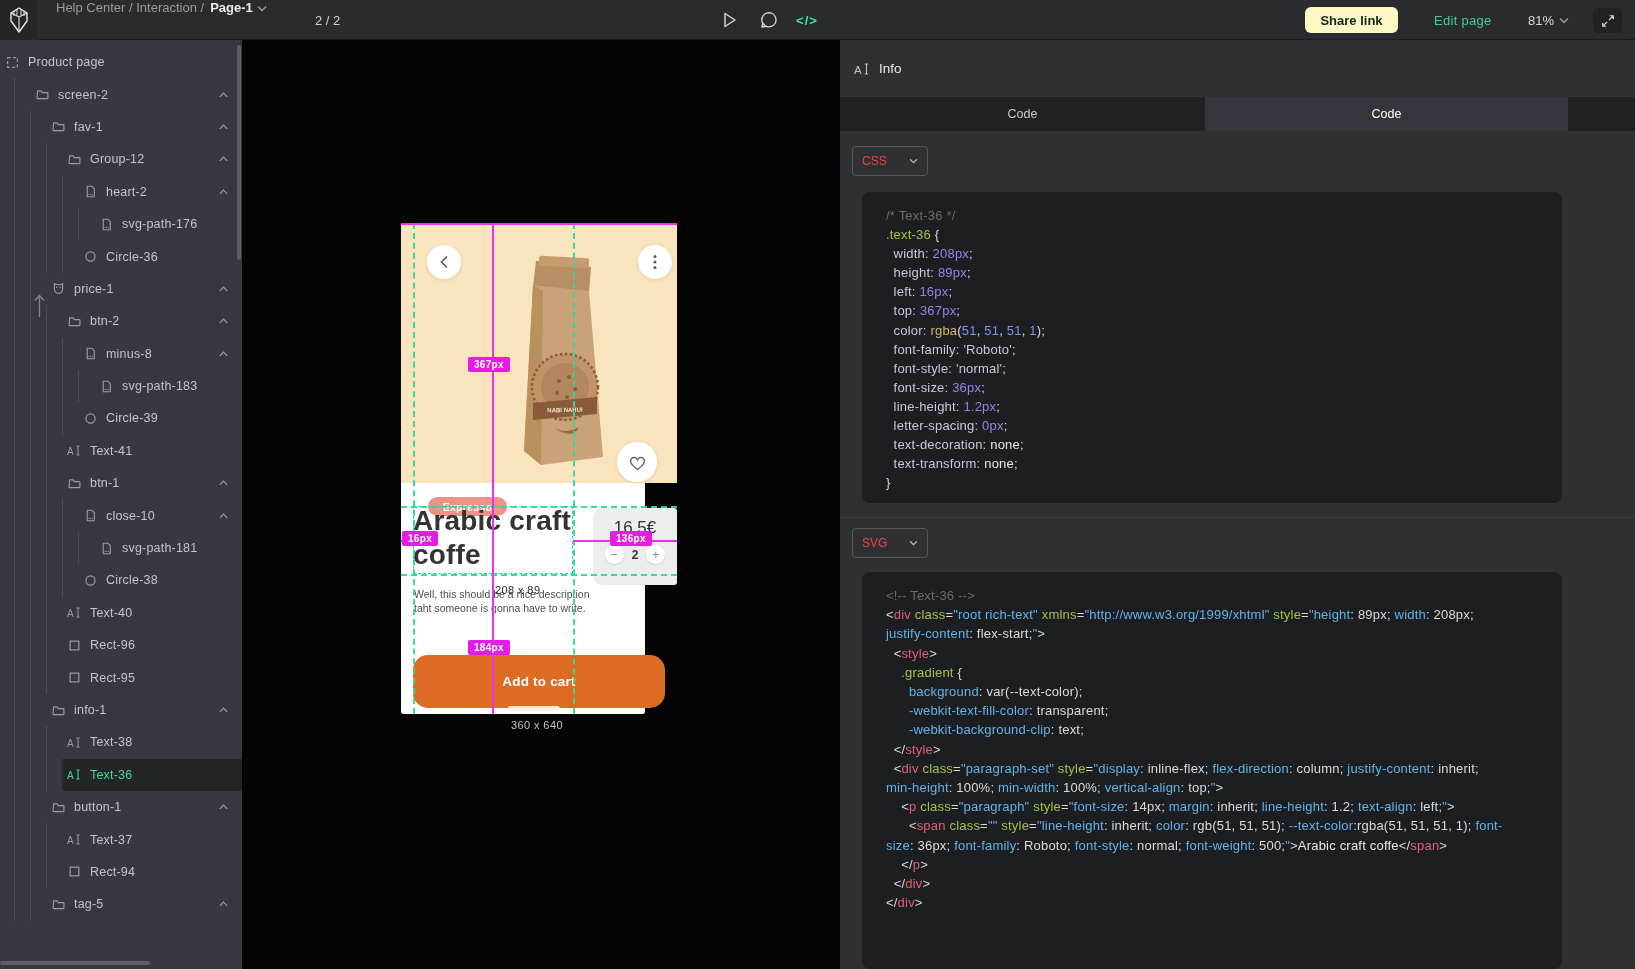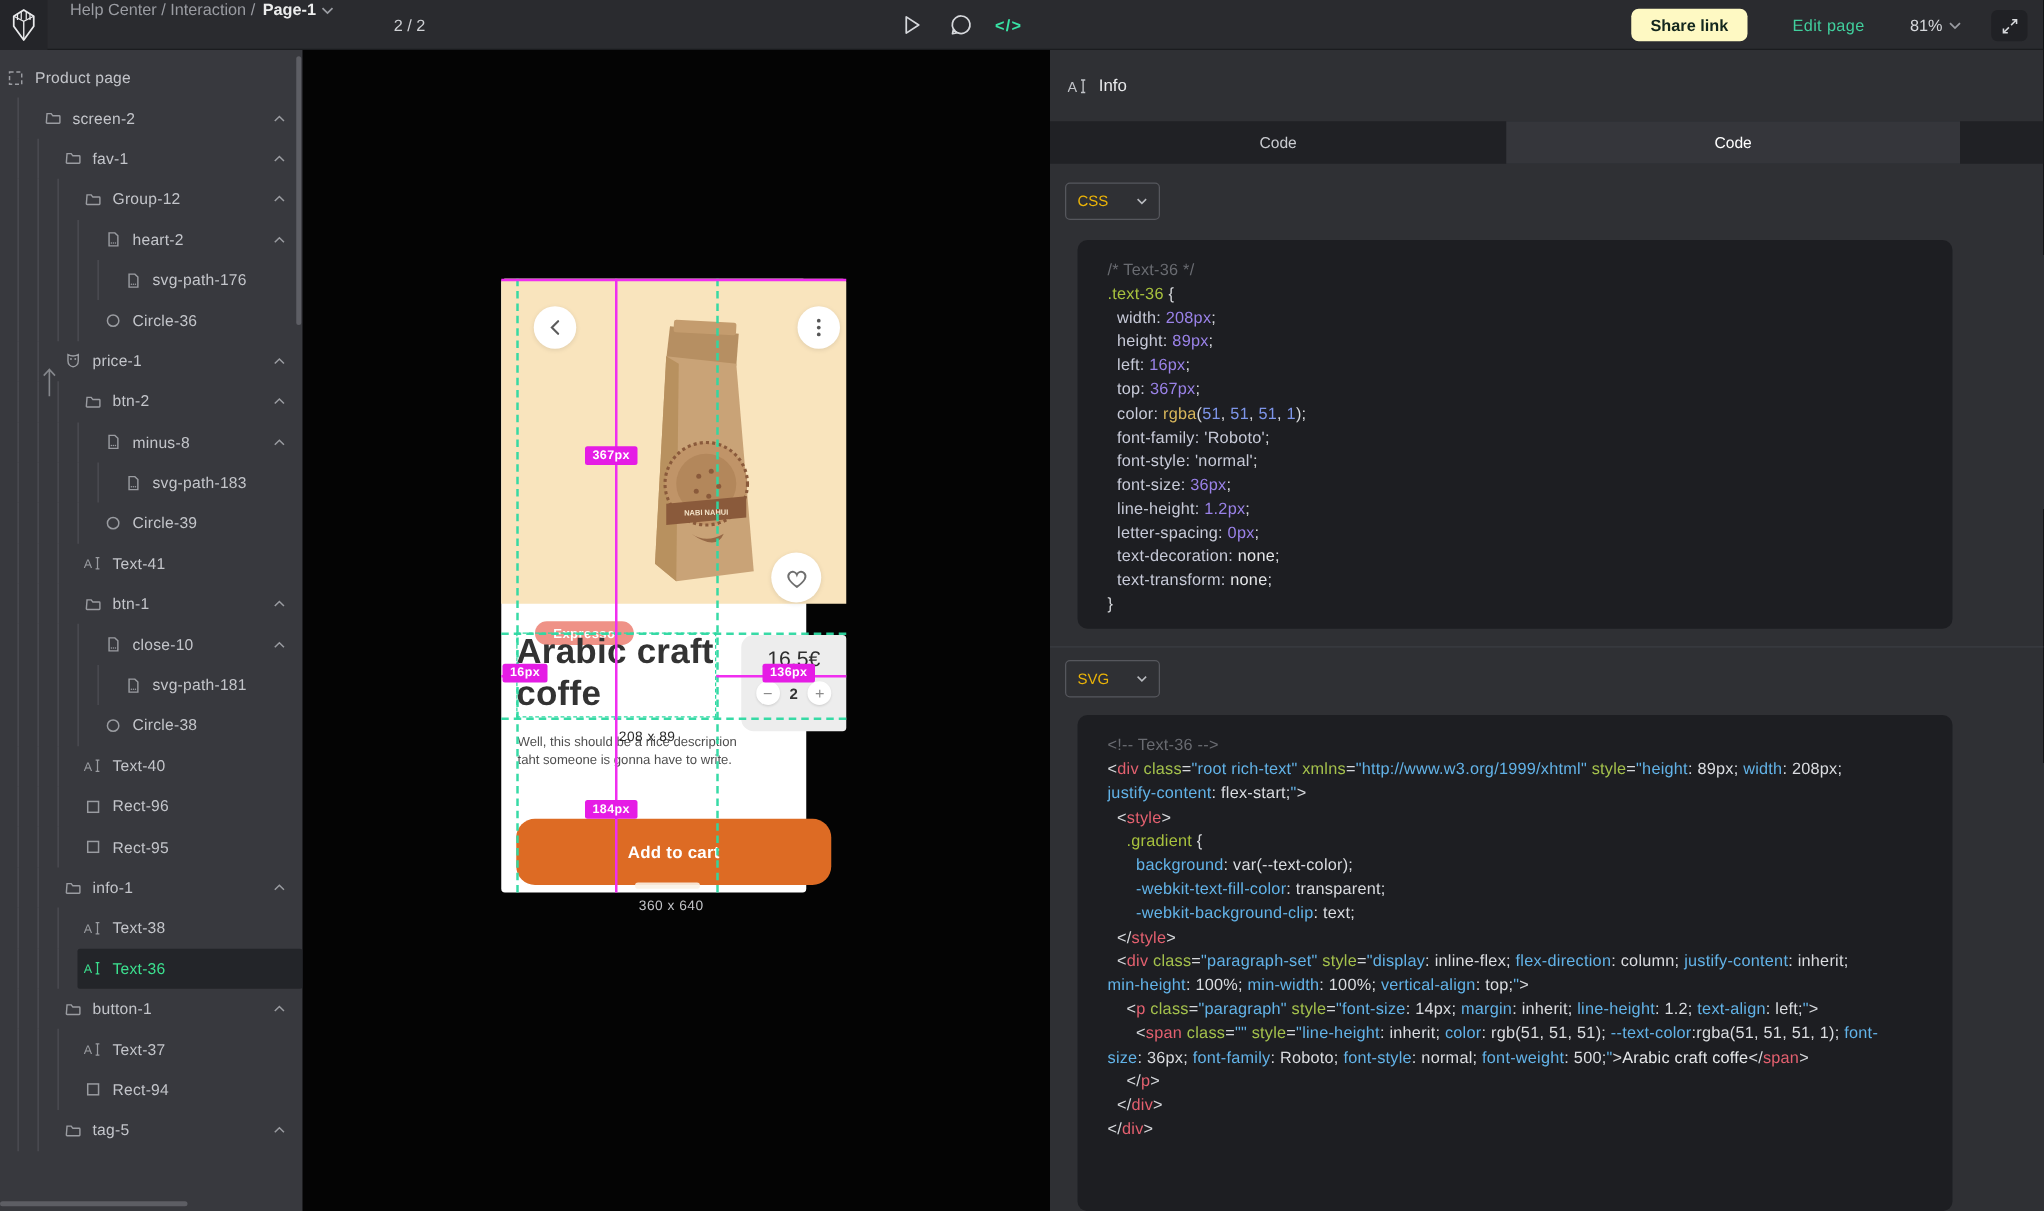--- a/index.html
+++ b/index.html
@@ -73,21 +73,21 @@
 
   
   .panel { position:absolute; left:840px; top:40px; width:795px; height:929px; background:#2f3034; }
   .panel-header { position:absolute; left:0; top:0; width:100%; height:57px; display:flex; align-items:center; gap:9px; padding-left:14px; }
   .panel-title { color:#e8e9eb; font-size:13.5px; }
   .ph-icon { color:#c0c2c7; display:flex; }
   .tabs { position:absolute; left:0; top:57px; width:100%; height:34px; background:#202125; display:flex; }
   .tab { display:flex; align-items:center; justify-content:center; font-size:12.5px; color:#c9cbd0; cursor:pointer; }
   .tab-info { width:365px; }
   .tab-code { width:363px; background:#35363b; color:#fff; }
-  .select-ctl { position:absolute; left:12px; width:76px; height:30px; border:1px solid #56575d; border-radius:4px; display:flex; align-items:center; justify-content:space-between; padding:3px 9px; color:#eab308; font-size:12px; cursor:pointer; }
+  .select-ctl { position:absolute; left:12px; width:76px; height:30px; border:1px solid #56575d; border-radius:4px; display:flex; align-items:center; justify-content:space-between; padding:3px 9px; color:#ef4444; font-size:12px; cursor:pointer; }
   .css-select { top:106px; }
   .svg-select { top:488px;gap:21px; }
   .code-block { position:absolute; left:22px; width:700px; background:#1d1e22; border-radius:8px; padding:14px 24px; font-size:13px; letter-spacing:.2px; overflow:hidden; }
   #css-code { top:152px; height:311px; }
   #svg-code { top:532px; height:397px; }
   .cline { line-height:19.1px; white-space:pre; }
   #svg-code .cline { line-height:19.2px; white-space:pre-wrap; }
   .panel-divider { position:absolute; left:0; top:477px; width:100%; height:1px; background:#3b3c42; }
 
   

